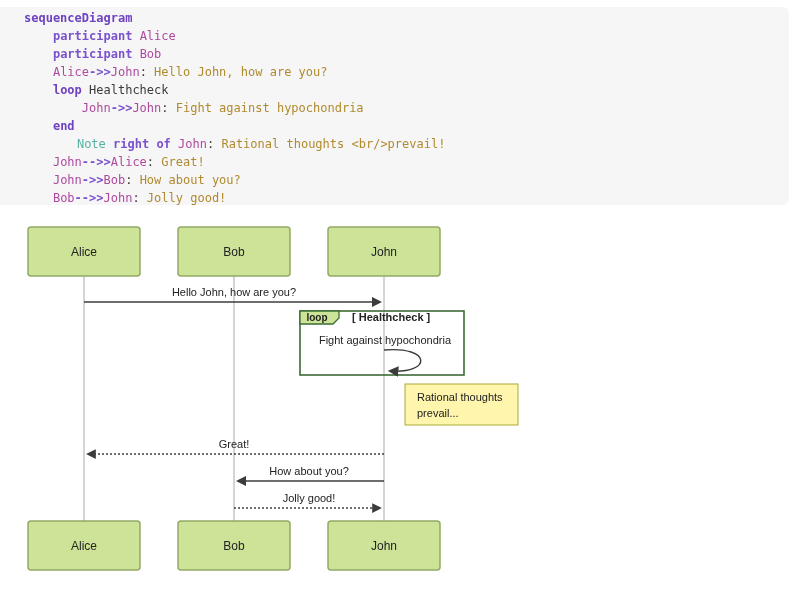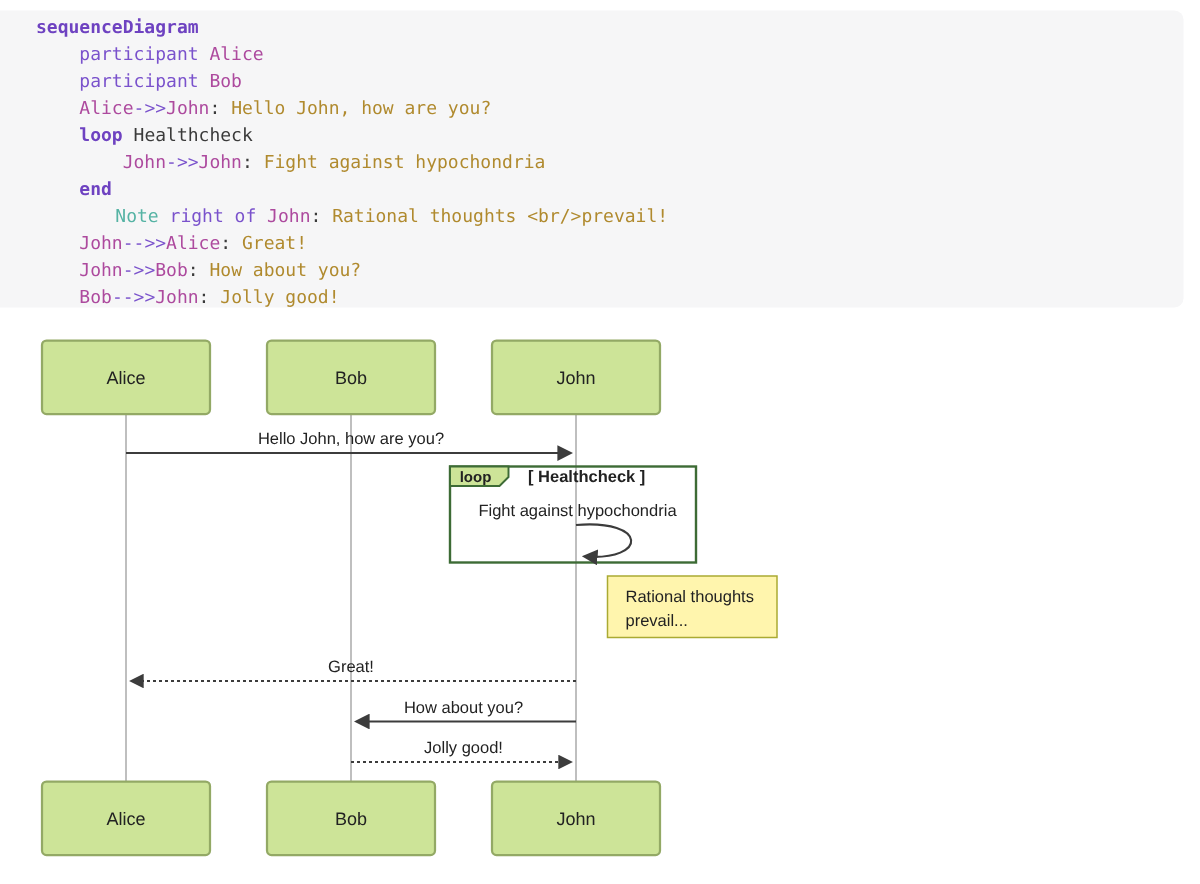--- a/index.html
+++ b/index.html
@@ -5,21 +5,21 @@
   html,body{margin:0;padding:0;background:#ffffff;}
   #page{position:relative;width:800px;height:589px;background:#ffffff;overflow:hidden;
         font-family:"Liberation Sans",sans-serif;}
   
   #code-block{position:absolute;left:0;top:7px;width:789px;height:198px;
       background:#f6f6f7;border-radius:0 6px 6px 0;}
   #code-pre{margin:0;padding:2px 0 0 24px;font-family:"DejaVu Sans Mono","Liberation Mono",monospace;
       font-size:12px;line-height:18px;white-space:pre;}
   .code-line{height:18px;}
   .tk-kwb{color:#6e42c1;font-weight:700;}
-  .tk-kw{color:#7a52cc;}
+  .tk-kw{color:#7a52cc;font-weight:bold;}
   .tk-nm{color:#ad4a9e;}
   .tk-st{color:#b08a2e;}
   .tk-nt{color:#55b3a4;margin-left:24px;}
   .tk-pl{color:#3a3a3a;}
   
   #diagram-svg{position:absolute;left:0;top:0;}
   text{fill:#222222;}
   .actor-label{font-size:12px;}
   .msg-label{font-size:11px;}
   .loop-tab-label{font-size:10px;font-weight:700;}

